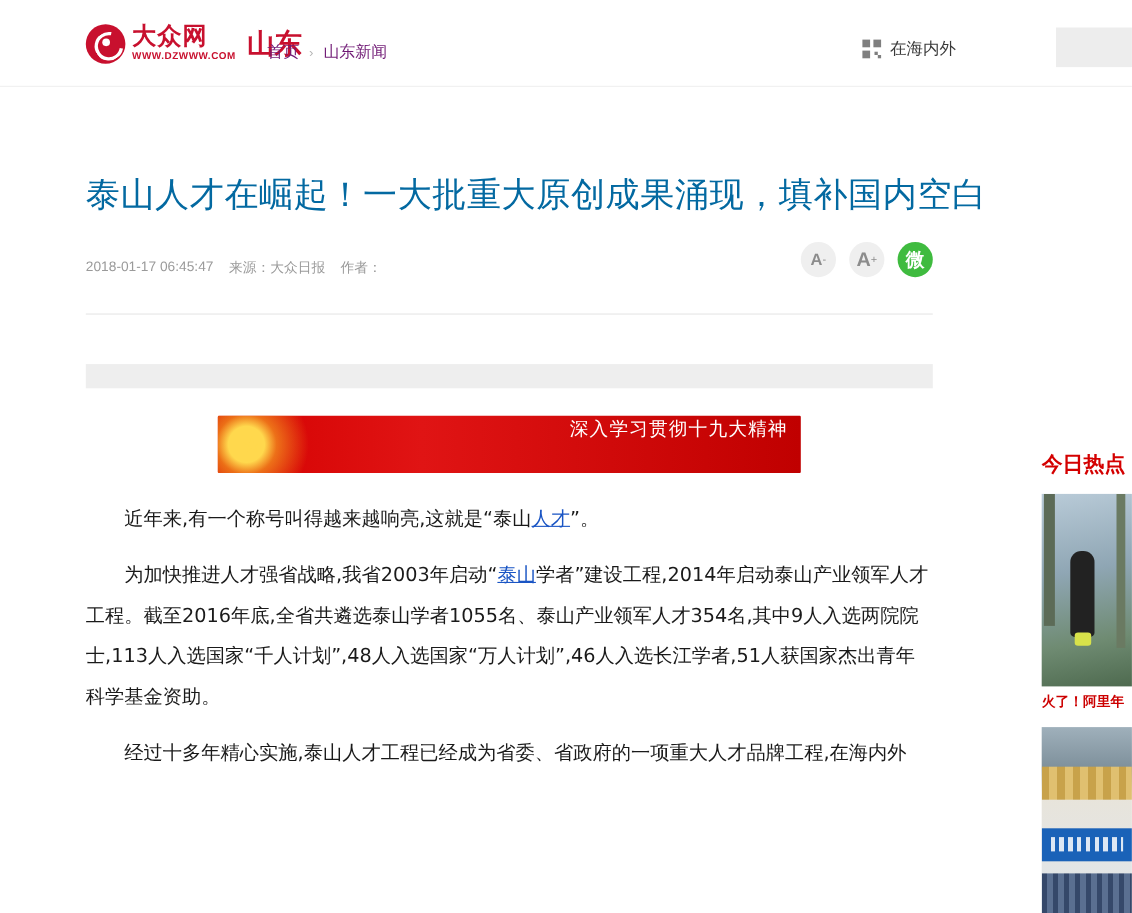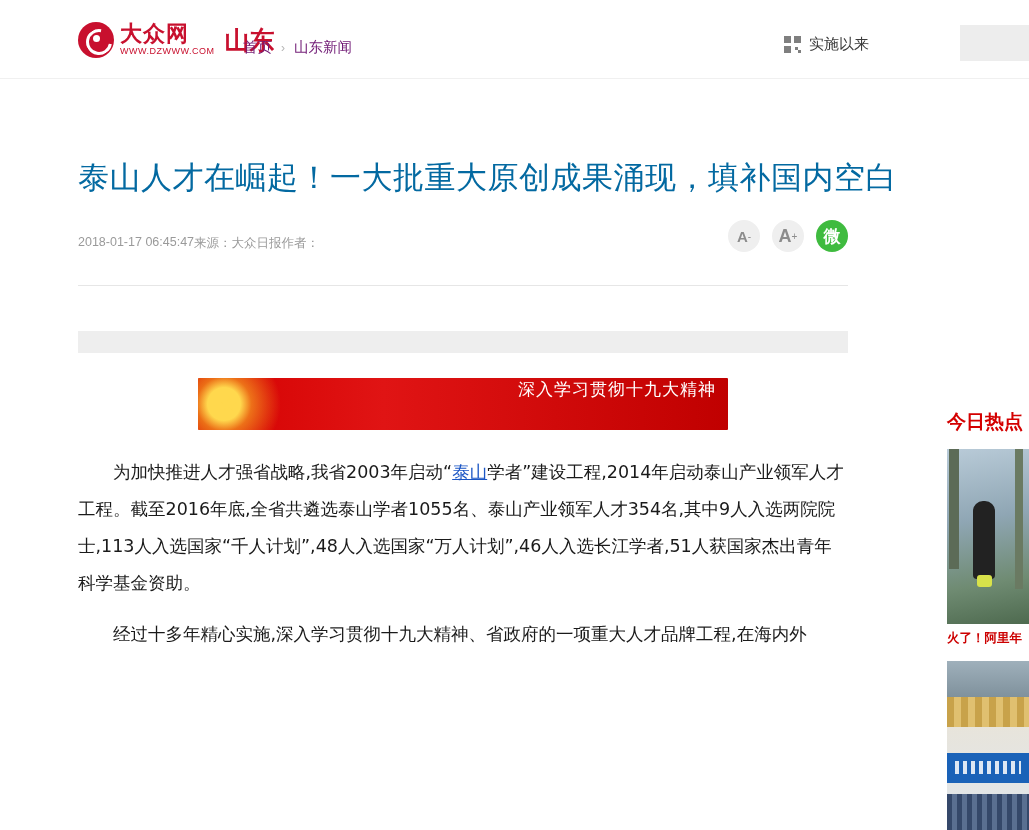--- a/index.html
+++ b/index.html
@@ -78,20 +78,21 @@
     font-weight: bold;
     color: #c8102e;
     letter-spacing: 1px;
     line-height: 22px;
   }
   .logo-en {
     font-size: 9px;
     color: #c8102e;
     letter-spacing: 0.5px;
     line-height: 12px;
+    font-weight: bold;
   }
   .logo-region {
     font-size: 25px;
     font-weight: bold;
     color: #c8102e;
     line-height: 30px;
     margin-left: 2px;
   }
   .breadcrumb {
     position: absolute;
@@ -167,20 +168,21 @@
     position: relative;
     margin-top: 30px;
     padding-bottom: 14px;
     border-bottom: 1px solid #e6e6e6;
     height: 42px;
   }
   .meta-text {
     font-size: 12.5px;
     color: #9a9a9a;
     display: flex;
+    gap: 14px;
     padding-top: 6px;
   }
   .meta-text span { white-space: nowrap; }
   .tools {
     position: absolute;
     right: 0;
     top: -9px;
     display: flex;
     align-items: center;
     gap: 12px;
@@ -398,21 +400,21 @@
     </div>
 
     <div class="breadcrumb">
       <a href="#">首页</a>
       <span class="crumb-sep">›</span>
       <a href="#">山东新闻</a>
     </div>
 
     <div class="mobile-visit">
       <span class="qr-icon"></span>
-      <span>实施以来</span>
+      <span>在海内外</span>
     </div>
 
     <div class="header-right-box"></div>
   </div>
 
   <div class="content">
 
     <div class="article">
 
       <h1 class="article-title">泰山人才在崛起！一大批重大原创成果涌现，填补国内空白</h1>
@@ -440,22 +442,23 @@
       </div>
 
       <div class="grey-bar"></div>
 
       <div class="banner">
         <span class="banner-star">★</span>
         <span class="banner-sub">深入学习贯彻十九大精神</span>
       </div>
 
       <div class="article-body">
+        <p>近年来,有一个称号叫得越来越响亮,这就是“泰山<a href="#">人才</a>”。</p>
         <p>为加快推进人才强省战略,我省2003年启动“<a href="#">泰山</a>学者”建设工程,2014年启动泰山产业领军人才工程。截至2016年底,全省共遴选泰山学者1055名、泰山产业领军人才354名,其中9人入选两院院士,113人入选国家“千人计划”,48人入选国家“万人计划”,46人入选长江学者,51人获国家杰出青年科学基金资助。</p>
-        <p>经过十多年精心实施,深入学习贯彻十九大精神、省政府的一项重大人才品牌工程,在海内外</p>
+        <p>经过十多年精心实施,泰山人才工程已经成为省委、省政府的一项重大人才品牌工程,在海内外</p>
       </div>
     </div>
 
     <div class="rail">
       <div class="rail-title">今日热点</div>
 
       <div class="rail-item">
         <div class="rail-thumb">
           <div class="tree"></div>
           <div class="tree2"></div>

